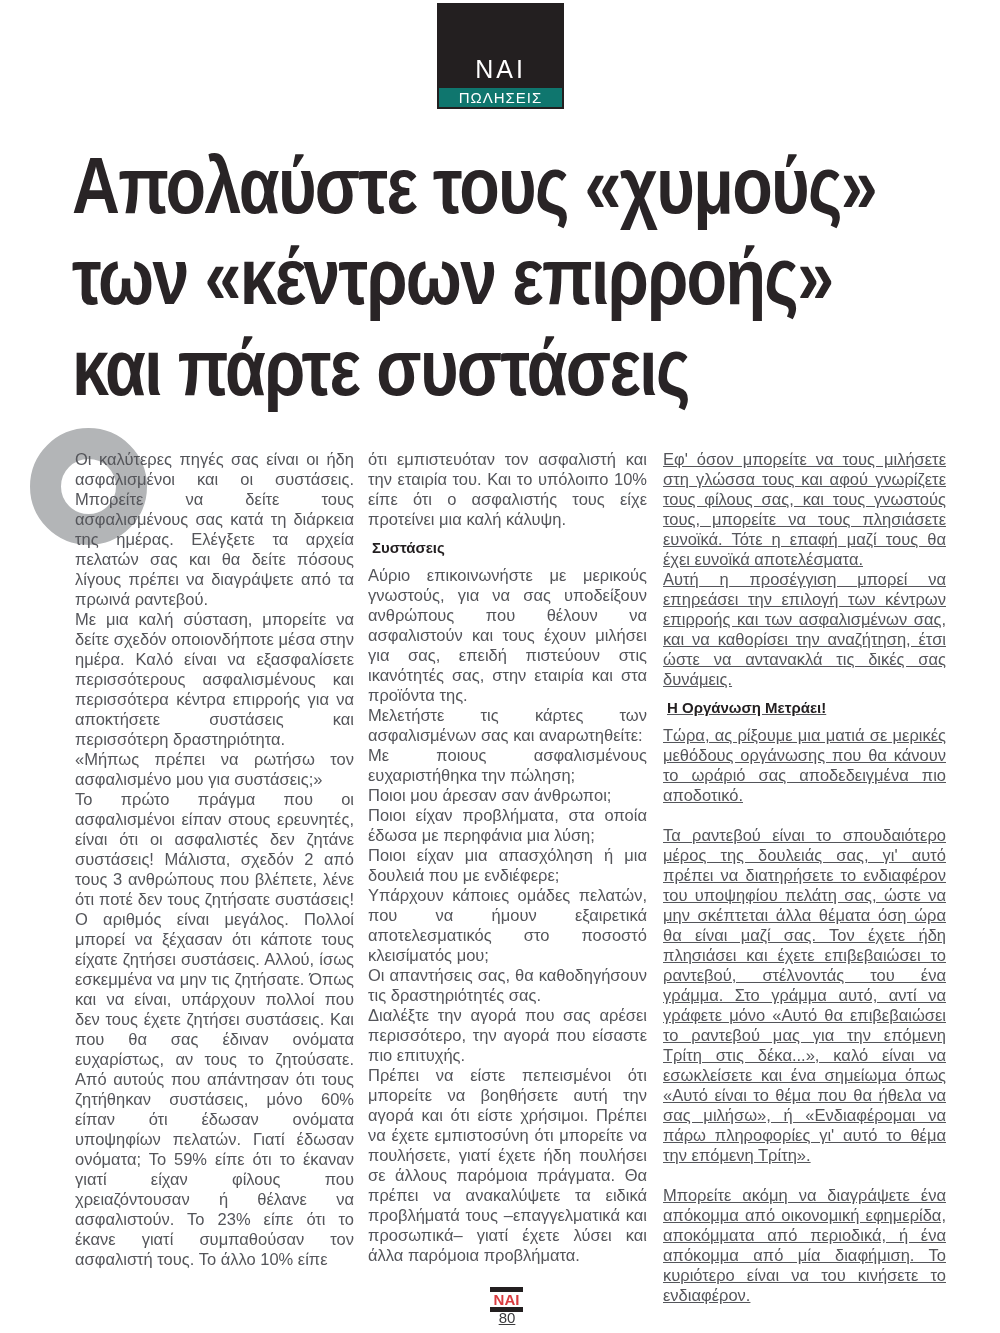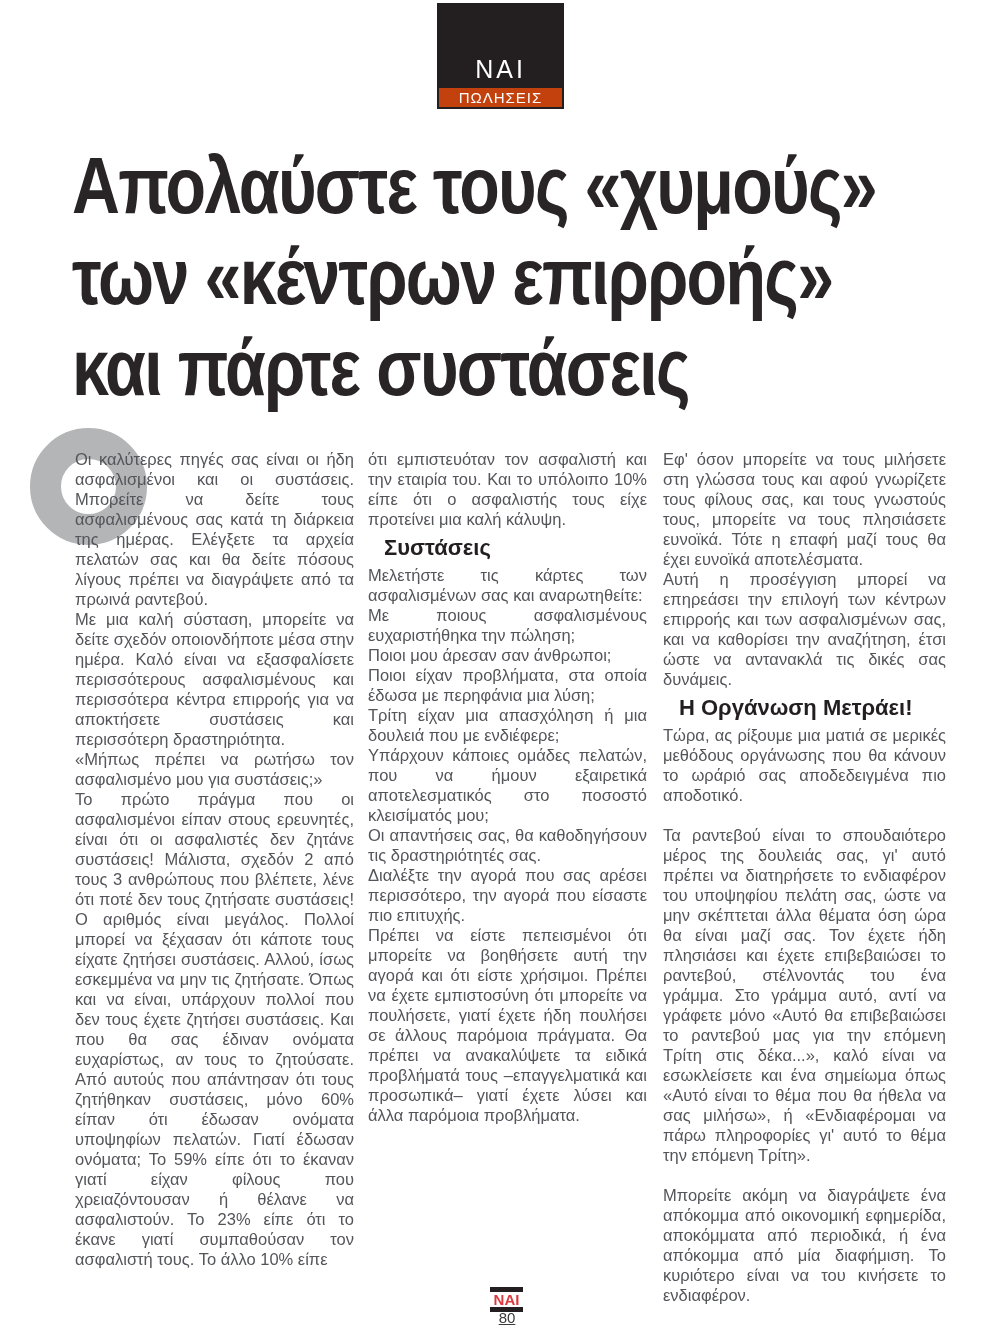--- a/index.html
+++ b/index.html
@@ -11,21 +11,21 @@
   
   .masthead {
     position:absolute; left:437px; top:3px; width:127px; height:106px;
     background:#231f20; display:flex; flex-direction:column;
     justify-content:flex-end; align-items:center;
   }
   .masthead-title {
     color:#ffffff; font-size:25px; letter-spacing:3px; margin-bottom:4px; font-weight:400;
   }
   .masthead-band {
-    width:123px; height:19px; background:#c2410c; color:#ffffff;
+    width:123px; height:19px; background:#0f766e; color:#ffffff;
     font-size:15px; letter-spacing:1px; display:flex; align-items:center;
     justify-content:center; margin-bottom:2px;
   }
 
   
   .headline {
     position:absolute; left:72px; top:140px; color:#292426; font-weight:700;
     font-size:79px; line-height:91px; letter-spacing:-2px;
     transform:scaleX(0.84); transform-origin:left top; white-space:nowrap;
   }
@@ -37,23 +37,23 @@
   }
 
   
   .col {
     position:absolute; top:449px; width:279px; font-size:16.5px; line-height:20px;
     color:#54555a; text-align:justify; z-index:1;
   }
   .col p { margin:0; }
   #col1 { left:75px; }
   #col2 { left:368px; }
-  #col3 { left:663px; width:283px; }
+  #col3 { left:663px; width:283px;text-decoration:underline; }
   .section-heading {
-    font-size:22px; font-weight:700; color:#231f20; margin:9px 0 7px 16px;
+    font-size:15px; font-weight:700; color:#231f20; margin:9px 0 7px 4px;
     text-align:left; letter-spacing:0;
   }
   .gap-after { margin-bottom:20px !important; }
 
   
   .footer-logo { position:absolute; left:490px; top:1287px; width:33px; text-align:center; z-index:1; }
   .footer-bar { height:5px; background:#231f20; }
   .footer-nai { color:#d93a3e; font-weight:700; font-size:15px; line-height:15px; padding:0; }
   .page-number {
     position:absolute; left:462px; top:1309px; width:90px; text-align:center;
@@ -81,25 +81,26 @@
   <div class="col" id="col1">
     <p>Οι καλύτερες πηγές σας είναι οι ήδη ασφαλισμένοι και οι συστάσεις. Μπορείτε να δείτε τους ασφαλισμένους σας κατά τη διάρκεια της ημέρας. Ελέγξετε τα αρχεία πελατών σας και θα δείτε πόσους λίγους πρέπει να διαγράψετε από τα πρωινά ραντεβού.</p>
     <p>Με μια καλή σύσταση, μπορείτε να δείτε σχεδόν οποιονδήποτε μέσα στην ημέρα. Καλό είναι να εξασφαλίσετε περισσότερους ασφαλισμένους και περισσότερα κέντρα επιρροής για να αποκτήσετε συστάσεις και περισσότερη δραστηριότητα.</p>
     <p>«Μήπως πρέπει να ρωτήσω τον ασφαλισμένο μου για συστάσεις;»</p>
     <p>Το πρώτο πράγμα που οι ασφαλισμένοι είπαν στους ερευνητές, είναι ότι οι ασφαλιστές δεν ζητάνε συστάσεις! Μάλιστα, σχεδόν 2 από τους 3 ανθρώπους που βλέπετε, λένε ότι ποτέ δεν τους ζητήσατε συστάσεις! Ο αριθμός είναι μεγάλος. Πολλοί μπορεί να ξέχασαν ότι κάποτε τους είχατε ζητήσει συστάσεις. Αλλού, ίσως εσκεμμένα να μην τις ζητήσατε. Όπως και να είναι, υπάρχουν πολλοί που δεν τους έχετε ζητήσει συστάσεις. Και που θα σας έδιναν ονόματα ευχαρίστως, αν τους το ζητούσατε. Από αυτούς που απάντησαν ότι τους ζητήθηκαν συστάσεις, μόνο 60% είπαν ότι έδωσαν ονόματα υποψηφίων πελατών. Γιατί έδωσαν ονόματα; Το 59% είπε ότι το έκαναν γιατί είχαν φίλους που χρειαζόντουσαν ή θέλανε να ασφαλιστούν. Το 23% είπε ότι το έκανε γιατί συμπαθούσαν τον ασφαλιστή τους. Το άλλο 10% είπε</p>
   </div>
 
   <div class="col" id="col2">
     <p>ότι εμπιστευόταν τον ασφαλιστή και την εταιρία του. Και το υπόλοιπο 10% είπε ότι ο ασφαλιστής τους είχε προτείνει μια καλή κάλυψη.</p>
     <div class="section-heading">Συστάσεις</div>
+    <p>Αύριο επικοινωνήστε με μερικούς γνωστούς, για να σας υποδείξουν ανθρώπους που θέλουν να ασφαλιστούν και τους έχουν μιλήσει για σας, επειδή πιστεύουν στις ικανότητές σας, στην εταιρία και στα προϊόντα της.</p>
     <p>Μελετήστε τις κάρτες των ασφαλισμένων σας και αναρωτηθείτε:</p>
     <p>Με ποιους ασφαλισμένους ευχαριστήθηκα την πώληση;</p>
     <p>Ποιοι μου άρεσαν σαν άνθρωποι;</p>
     <p>Ποιοι είχαν προβλήματα, στα οποία έδωσα με περηφάνια μια λύση;</p>
-    <p>Τρίτη είχαν μια απασχόληση ή μια δουλειά που με ενδιέφερε;</p>
+    <p>Ποιοι είχαν μια απασχόληση ή μια δουλειά που με ενδιέφερε;</p>
     <p>Υπάρχουν κάποιες ομάδες πελατών, που να ήμουν εξαιρετικά αποτελεσματικός στο ποσοστό κλεισίματός μου;</p>
     <p>Οι απαντήσεις σας, θα καθοδηγήσουν τις δραστηριότητές σας.</p>
     <p>Διαλέξτε την αγορά που σας αρέσει περισσότερο, την αγορά που είσαστε πιο επιτυχής.</p>
     <p>Πρέπει να είστε πεπεισμένοι ότι μπορείτε να βοηθήσετε αυτή την αγορά και ότι είστε χρήσιμοι. Πρέπει να έχετε εμπιστοσύνη ότι μπορείτε να πουλήσετε, γιατί έχετε ήδη πουλήσει σε άλλους παρόμοια πράγματα. Θα πρέπει να ανακαλύψετε τα ειδικά προβλήματά τους –επαγγελματικά και προσωπικά– γιατί έχετε λύσει και άλλα παρόμοια προβλήματα.</p>
   </div>
 
   <div class="col" id="col3">
     <p>Εφ' όσον μπορείτε να τους μιλήσετε στη γλώσσα τους και αφού γνωρίζετε τους φίλους σας, και τους γνωστούς τους, μπορείτε να τους πλησιάσετε ευνοϊκά. Τότε η επαφή μαζί τους θα έχει ευνοϊκά αποτελέσματα.</p>
     <p>Αυτή η προσέγγιση μπορεί να επηρεάσει την επιλογή των κέντρων επιρροής και των ασφαλισμένων σας, και να καθορίσει την αναζήτηση, έτσι ώστε να αντανακλά τις δικές σας δυνάμεις.</p>
     <div class="section-heading">Η Οργάνωση Μετράει!</div>

